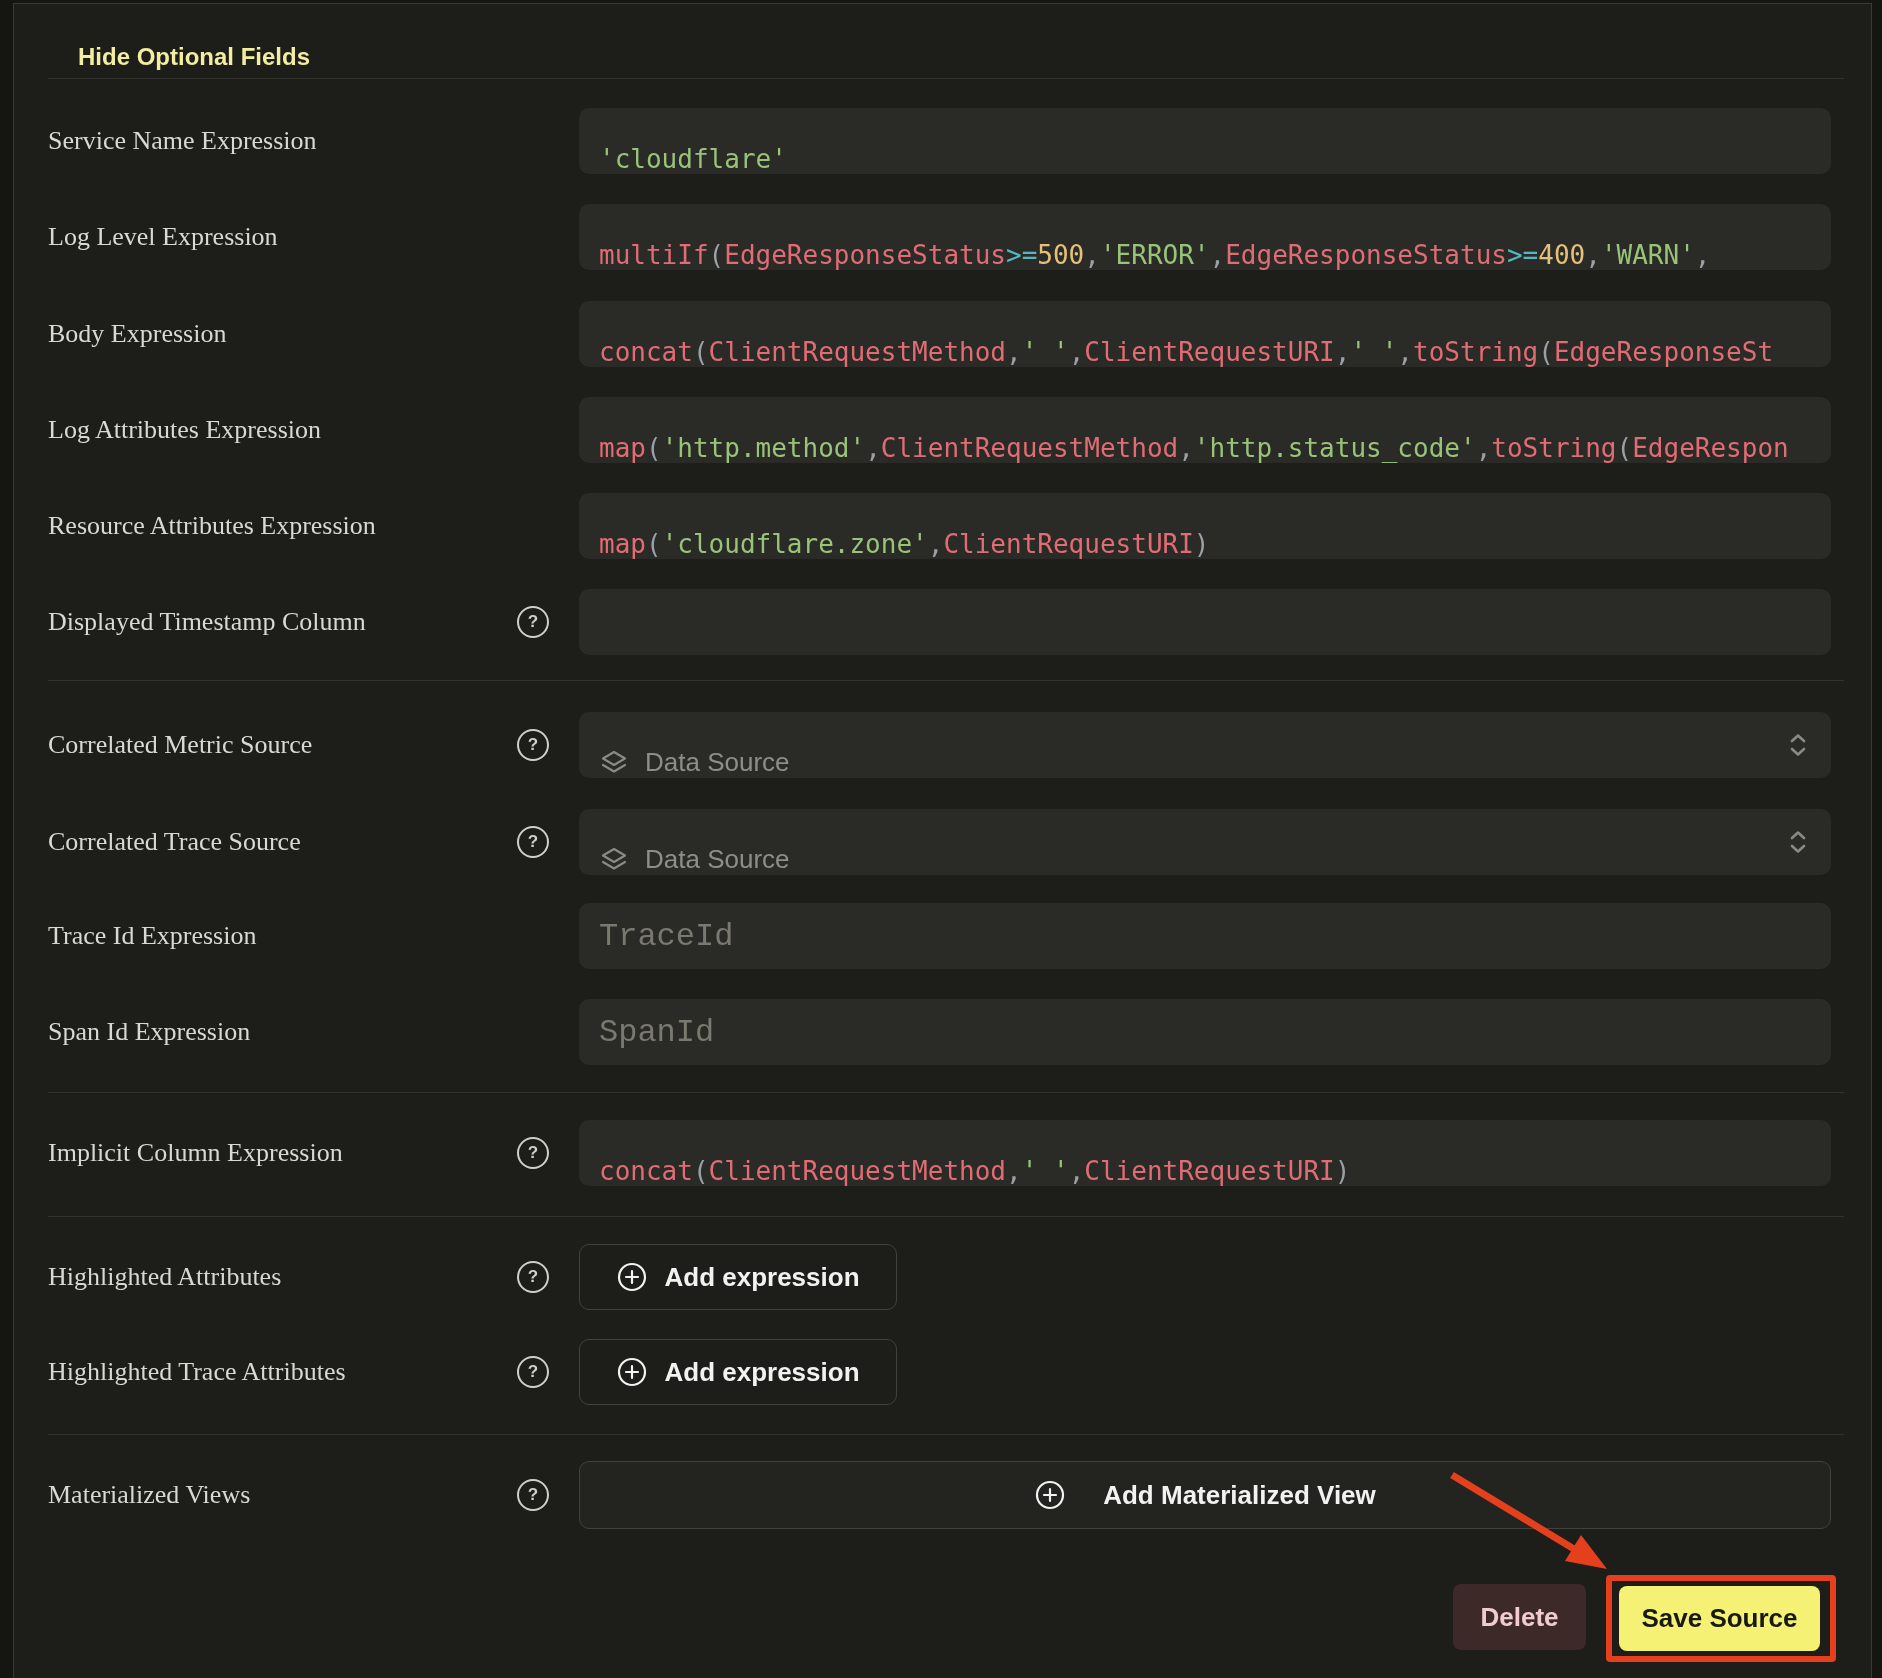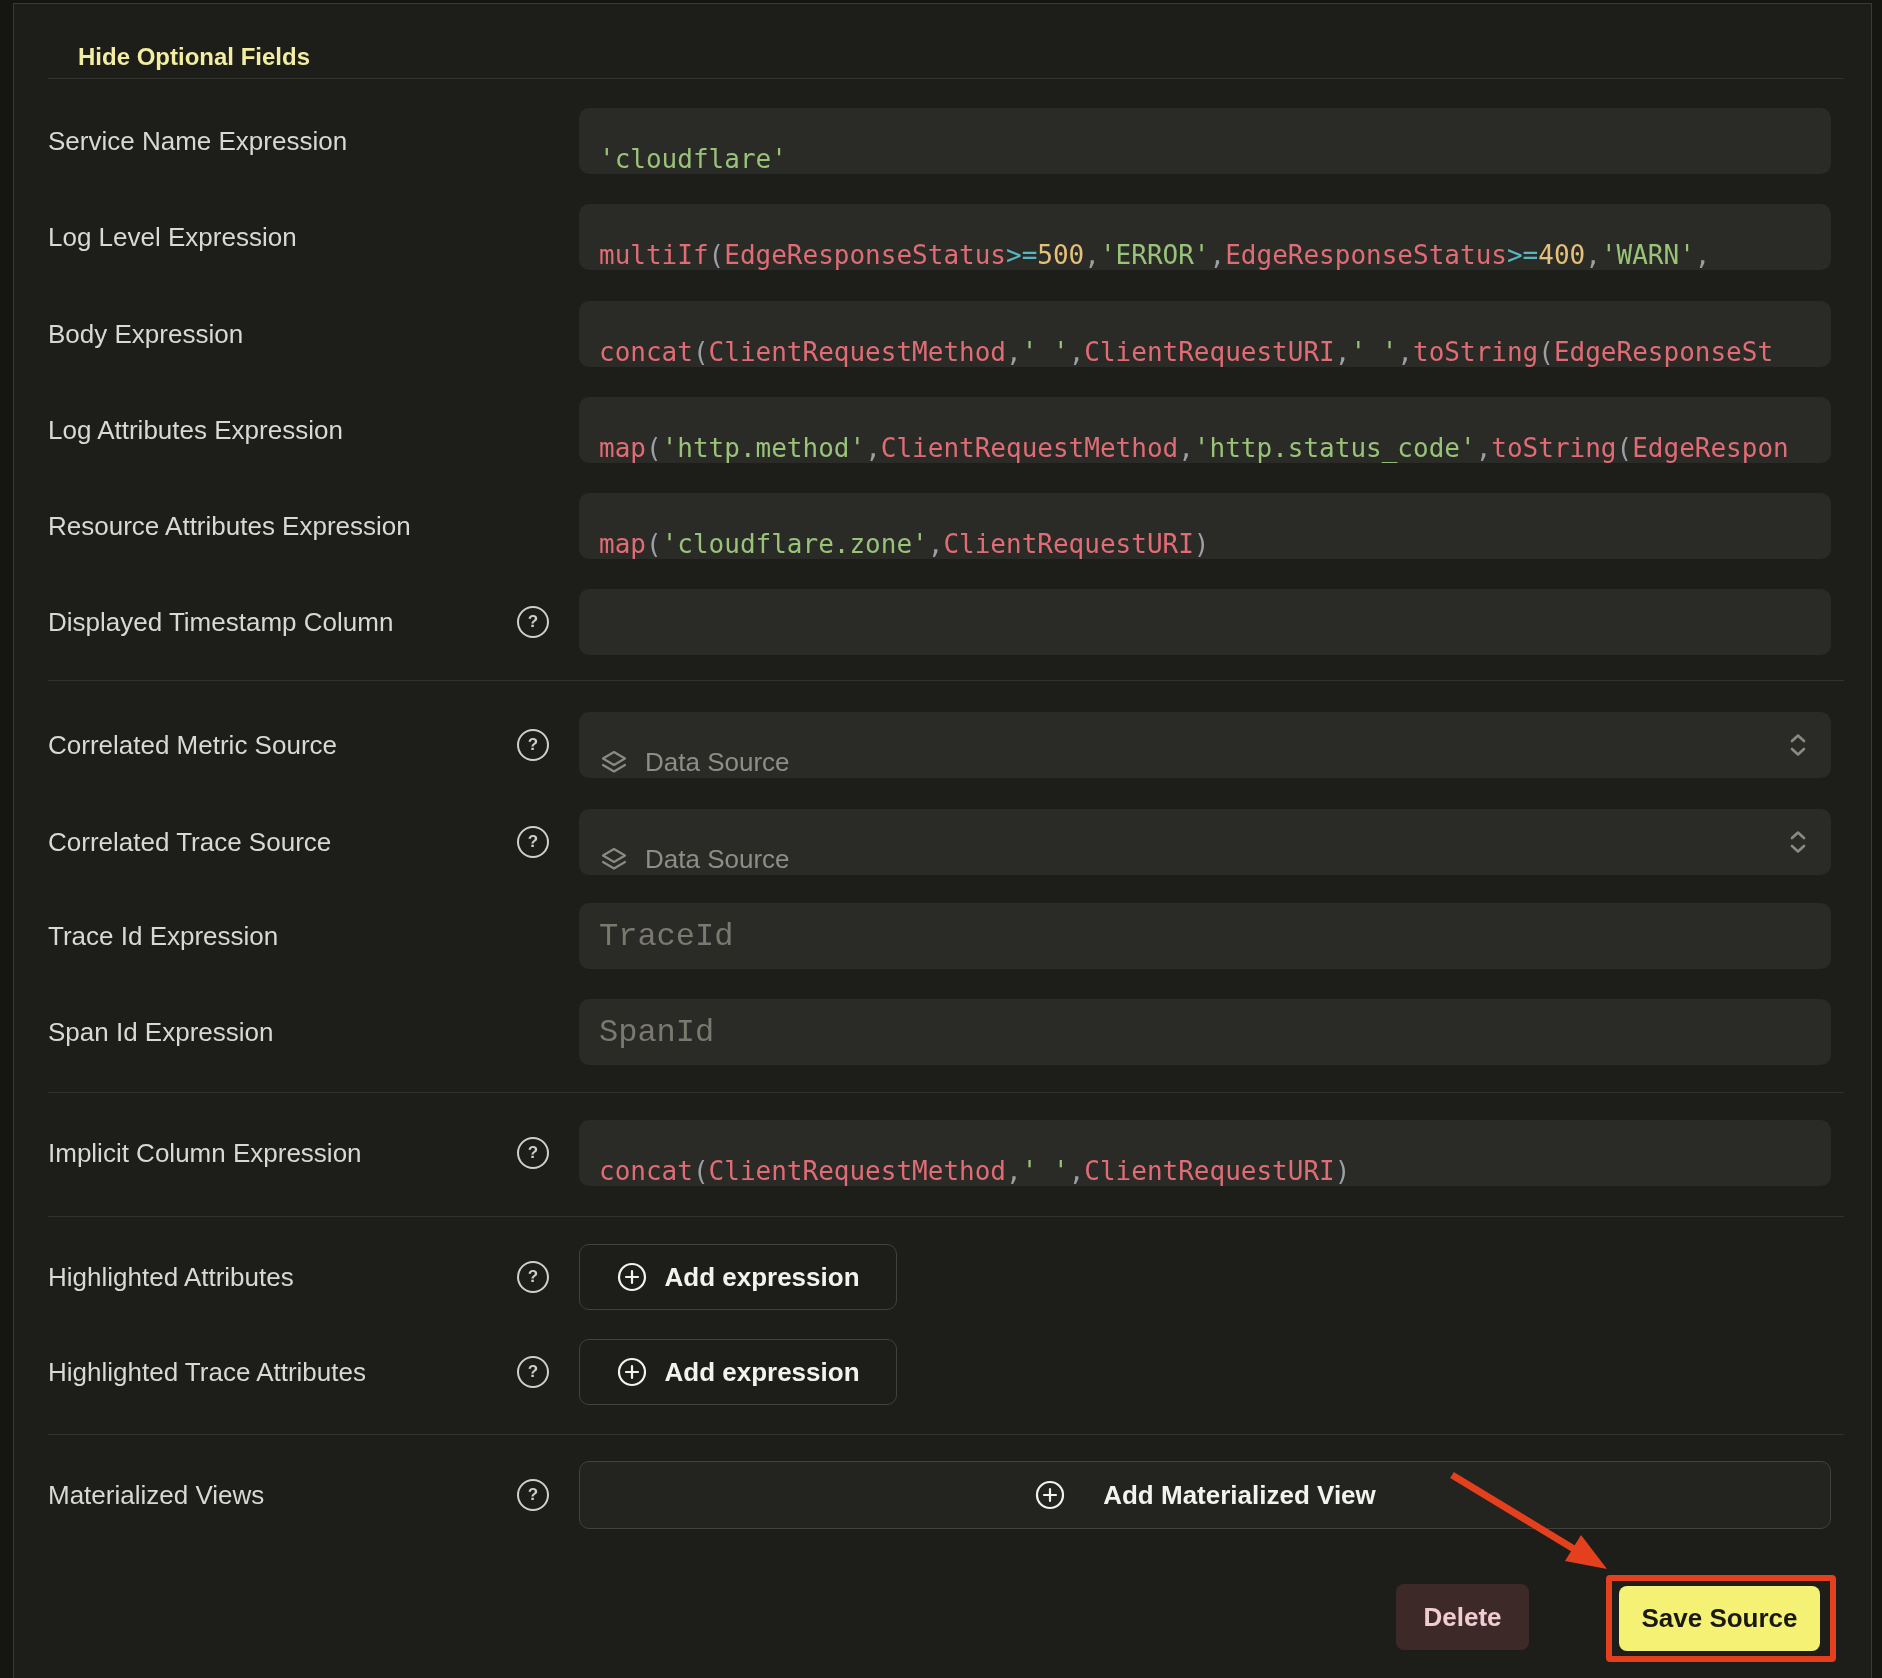--- a/index.html
+++ b/index.html
@@ -22,21 +22,21 @@
     margin-top:12px;
   }
   .divider {
     position:absolute; left:34px; width:1796px; height:1px;
     background:#32322d;
   }
   .row { position:absolute; left:34px; width:1796px; height:66px; }
   .row .label {
     position:absolute; left:0; top:0; height:66px;
     display:flex; align-items:center;
-    color:#d8d8d5; font-size:26px;
+    color:#d8d8d5; font-size:26px;font-family:Liberation Serif, serif;
   }
   .help {
     position:absolute; left:469px; top:17px; width:32px; height:32px;
     border:2.5px solid #cfcfcc; border-radius:50%;
     color:#cfcfcc; font-size:17px; font-weight:bold;
     display:flex; align-items:center; justify-content:center;
   }
   .control {
     position:absolute; left:531px; top:0; width:1252px; height:66px;
     background:#2a2a26; border-radius:10px;
@@ -63,21 +63,21 @@
     background:transparent; border:1px solid #42423c; border-radius:10px;
     display:flex; align-items:center; justify-content:center; gap:16px;
     color:#f2f2f0; font-size:26px; font-weight:bold; cursor:pointer;
   }
   .btn-outline.wide { width:1252px; background:#23231f;gap:37px; }
   .footer-btn {
     position:absolute; height:66px; border:none; border-radius:8px;
     font-family:"Liberation Sans", sans-serif;
     font-size:26px; font-weight:bold; cursor:pointer;
   }
-  .btn-delete { left:1396px; top:1584px; width:133px; background:#3e2929; color:#f0ccd0; }
+  .btn-delete { left:1453px; top:1584px; width:133px; background:#3e2929; color:#f0ccd0; }
   .btn-save  { left:1619px; top:1586px; width:201px; height:65px; background:#f5f175; color:#191913; }
   .annotation-rect {
     position:absolute; left:1606px; top:1575px; width:230px; height:87px;
     border:6px solid #e5401d; border-radius:4px; pointer-events:none;
   }
   .annotation-arrow { position:absolute; left:1430px; top:1457px; pointer-events:none; }
   svg { display:block; }
 </style>
 </head>
 <body>

